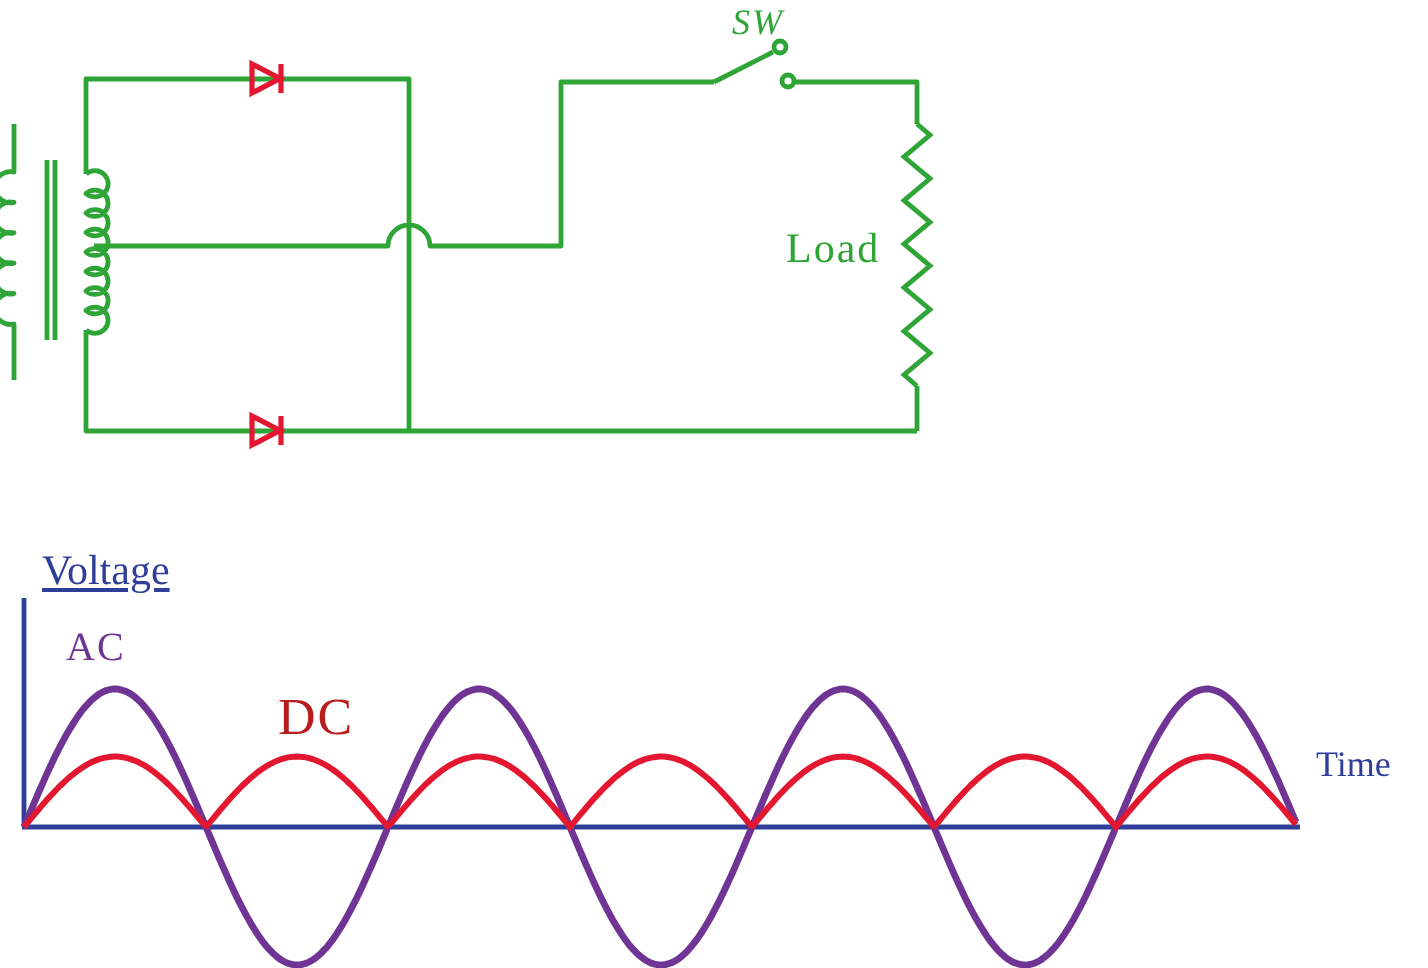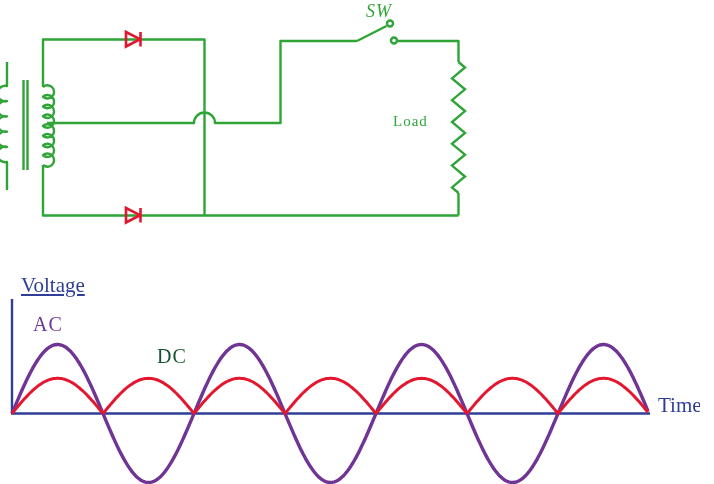--- a/index.html
+++ b/index.html
@@ -6,25 +6,25 @@
   #stage{
     position:relative;
     width:700px;height:484px;
     background:#ffffff;
     overflow:hidden;
     font-family:"Liberation Serif", serif;
   }
   #art{position:absolute;left:0;top:0;}
   .lbl{position:absolute;white-space:nowrap;line-height:1;}
   .lbl-sw{left:366px;top:2px;font-size:18px;font-style:italic;color:#2fa437;letter-spacing:1px;}
-  .lbl-load{left:393px;top:114px;font-size:15px;color:#2fa437;letter-spacing:1px;}
+  .lbl-load{left:393px;top:114px;font-size:21px;color:#2fa437;letter-spacing:1px;}
   .lbl-voltage{left:21px;top:275px;font-size:21px;color:#2f3f99;text-decoration:underline;}
   .lbl-ac{left:33px;top:314px;font-size:20px;color:#6f3494;letter-spacing:1px;}
-  .lbl-dc{left:157px;top:346px;font-size:20px;color:#14532d;letter-spacing:1px;}
-  .lbl-time{left:658px;top:395px;font-size:21px;color:#2f3f99;}
+  .lbl-dc{left:139px;top:346px;font-size:26px;color:#b91c1c;letter-spacing:1px;}
+  .lbl-time{left:658px;top:373px;font-size:18px;color:#2f3f99;}
   [data-name="ac-curve"]{stroke-width:3.4;}
   [data-name="dc-curve"]{stroke-width:3;}
 </style>
 </head>
 <body>
 
 <div id="stage" data-name="figure">
 
   <svg id="art" data-name="figure-artwork" width="714" height="484" viewBox="0 0 714 484">
 

